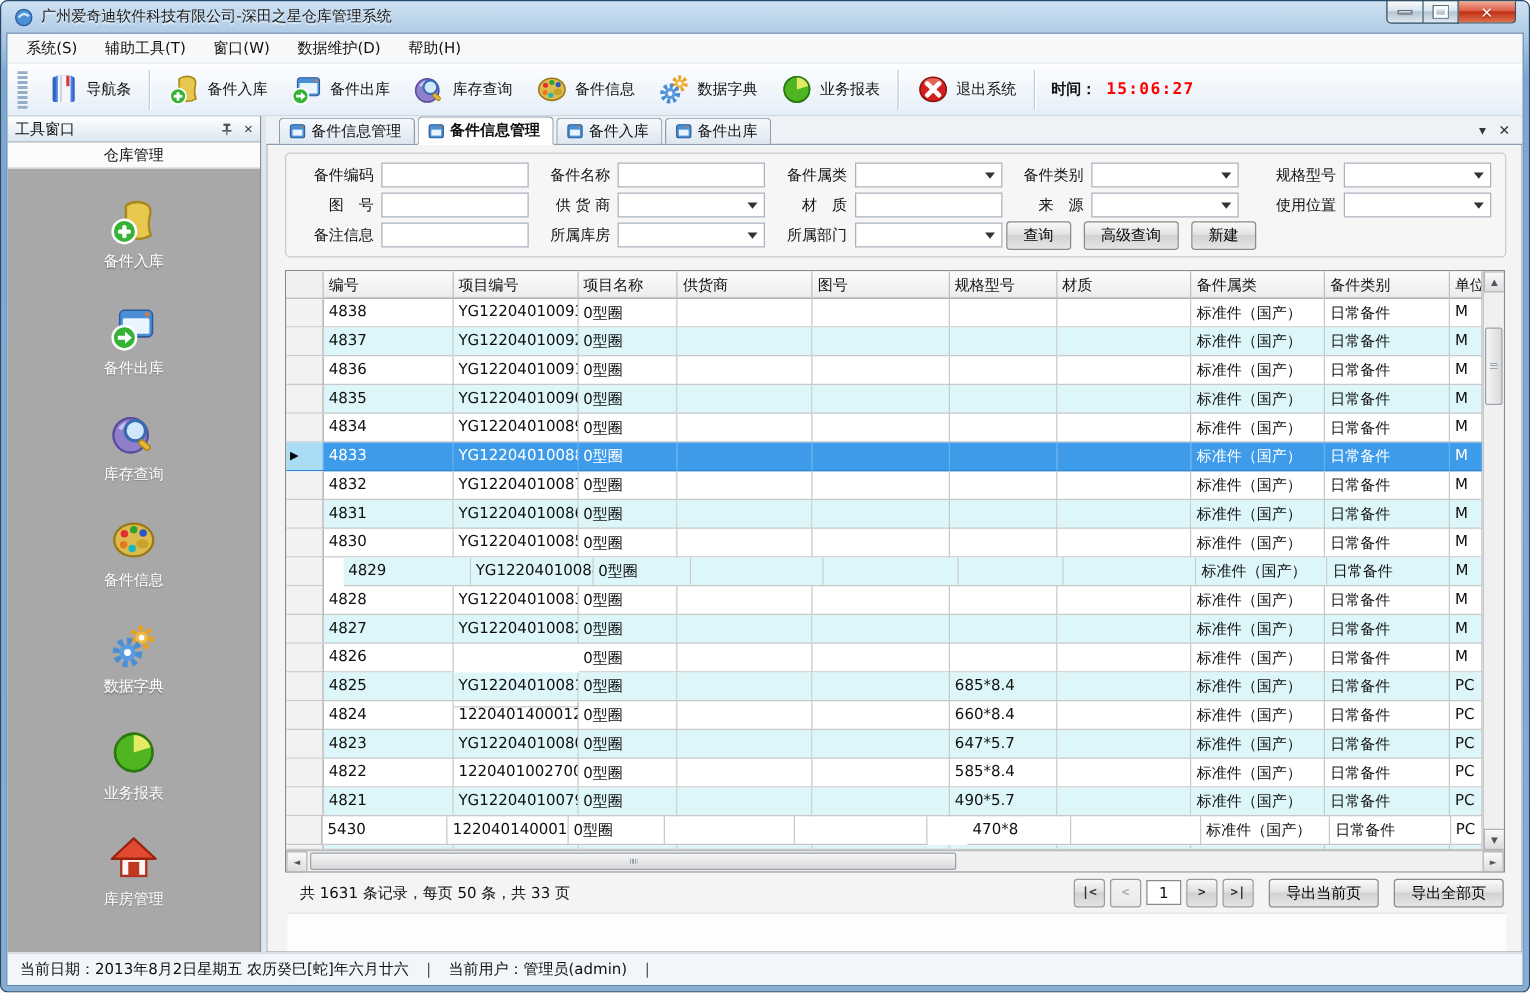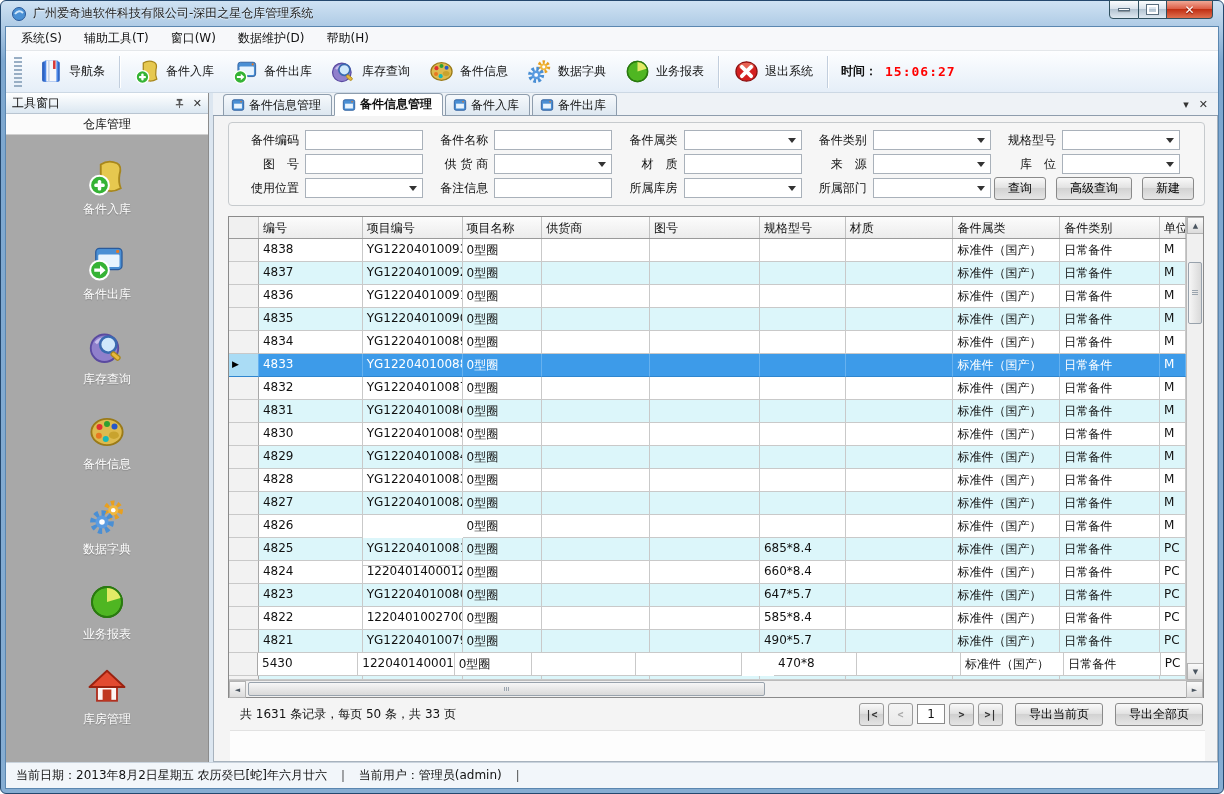--- a/index.html
+++ b/index.html
@@ -39,21 +39,21 @@
   .tb-time { display:flex; align-items:center; gap:8px; padding-left:8px; }
   .tb-time-label { font-weight:bold; }
   .tb-time-value { color:#ff0000; font-weight:bold; font-family:"DejaVu Sans Mono", monospace; font-size:13px; letter-spacing:1px; }
 
   
   .main { flex:1; display:flex; overflow:hidden; }
 
   
   .sidebar { width:203px; background:#a8a8a8; display:flex; flex-direction:column; border-right:1px solid #8b8b8b; }
   .sb-title { height:21px; background:linear-gradient(#ffffff,#dbe7f1); border-bottom:1px solid #b9c5d1;
-    display:flex; align-items:center; padding:0 6px; gap:8px; }
+    display:flex; align-items:center; padding:0 6px; gap:8px;font-family:Liberation Mono, monospace; }
   .sb-title > span:first-child { flex:1; }
   .sb-pin svg { width:11px; height:11px; display:block; }
   .sb-close { color:#333; font-size:11px; cursor:default; }
   .sb-group { height:21px; line-height:20px; background:#fbfbfb; border-bottom:1px solid #cfcfcf; text-align:center; }
   .sb-body { flex:1; display:flex; flex-direction:column; align-items:center; padding-top:22px; gap:24px; overflow:hidden; }
   .sb-item { display:flex; flex-direction:column; align-items:center; gap:4px; color:#fff; cursor:default;
     text-shadow:0 1px 1px rgba(0,0,0,.25); }
   .sb-item .ic svg { width:40px; height:40px; display:block; }
 
   .splitter { width:4px; background:#dce6f0; }
@@ -459,26 +459,20 @@
                 <span class="sf-label">材　质</span>
                 <div class="sf-input"></div>
               </div>
               <div class="sf">
                 <span class="sf-label">来　源</span>
                 <div class="sf-select">
                   <span class="dd-arrow"></span>
                 </div>
               </div>
               <div class="sf">
-                <span class="sf-label">库　位</span>
-                <div class="sf-select">
-                  <span class="dd-arrow"></span>
-                </div>
-              </div>
-              <div class="sf">
                 <span class="sf-label">使用位置</span>
                 <div class="sf-select">
                   <span class="dd-arrow"></span>
                 </div>
               </div>
               <div class="sf">
                 <span class="sf-label">备注信息</span>
                 <div class="sf-input"></div>
               </div>
               <div class="sf">
@@ -629,21 +623,21 @@
                       <div class="g-c" style="width: 108px;"></div>
                       <div class="g-c" style="width: 110px;"></div>
                       <div class="g-c" style="width: 86px;"></div>
                       <div class="g-c" style="width: 108px;"></div>
                       <div class="g-c" style="width: 107px;">标准件（国产）</div>
                       <div class="g-c" style="width: 100px;">日常备件</div>
                       <div class="g-c" style="width: 26px;">M</div>
                     </div>
                     <div class="g-row alt">
                       <div class="g-c ind" style="width: 30px;"></div>
-                      <div class="g-c" style="width: 104px;">4829</div>
+                      <div class="g-c" style="width: 104px; margin-left: 16px;">4829</div>
                       <div class="g-c" style="width: 100px;">YG12204010084</div>
                       <div class="g-c" style="width: 80px;">0型圈</div>
                       <div class="g-c" style="width: 108px;"></div>
                       <div class="g-c" style="width: 110px;"></div>
                       <div class="g-c" style="width: 86px;"></div>
                       <div class="g-c" style="width: 108px;"></div>
                       <div class="g-c" style="width: 107px;">标准件（国产）</div>
                       <div class="g-c" style="width: 100px;">日常备件</div>
                       <div class="g-c" style="width: 26px;">M</div>
                     </div>

